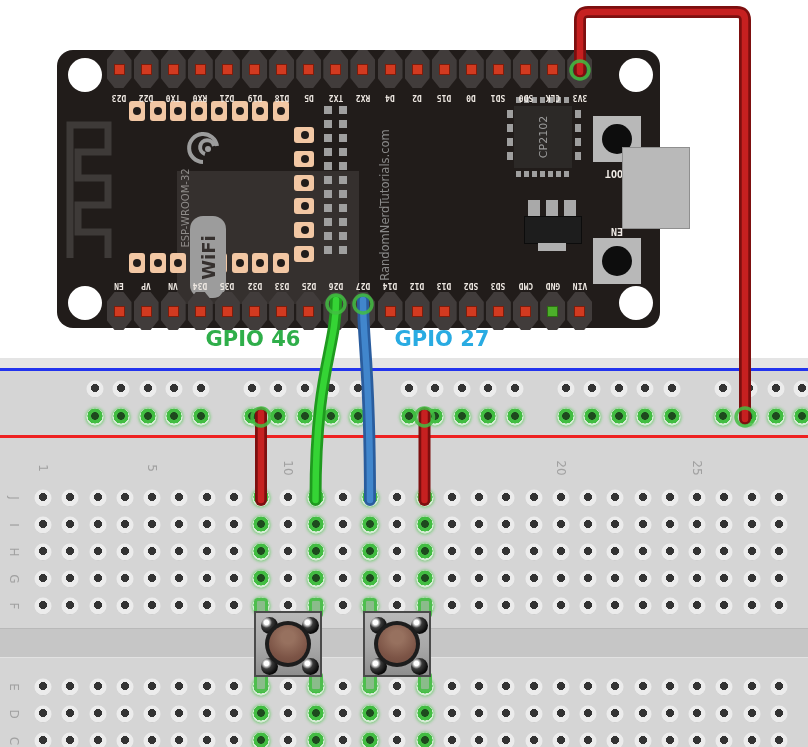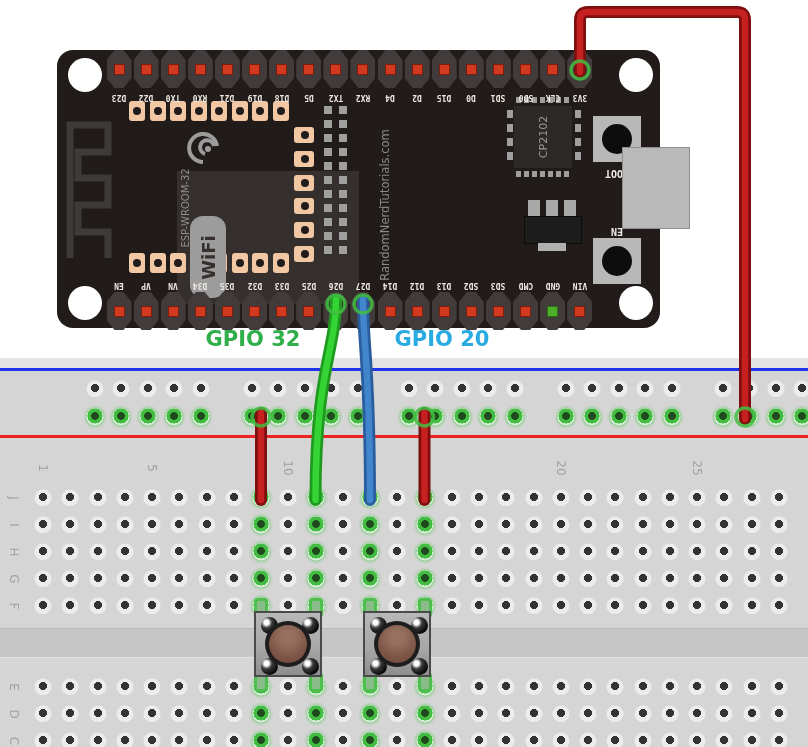--- a/index.html
+++ b/index.html
@@ -250,22 +250,22 @@
       <div class="pinsq" style="left: 520px; top: 306px;"></div>
       <div class="pinlabel" style="left: 525.5px; top: 285px;">CMD</div>
       <div class="pin" style="left: 540.1px; top: 292px;"></div>
       <div class="pinsq gnd" style="left: 547.1px; top: 306px;"></div>
       <div class="pinlabel" style="left: 552.6px; top: 285px;">GND</div>
       <div class="pin" style="left: 567.2px; top: 292px;"></div>
       <div class="pinsq" style="left: 574.2px; top: 306px;"></div>
       <div class="pinlabel" style="left: 579.7px; top: 285px;">VIN</div>
     </div>
 
-  <div class="gpiolabel" style="left:253px;top:339px;color:#2fae4a;">GPIO 32</div>
-  <div class="gpiolabel" style="left:442px;top:339px;color:#29abe2;">GPIO 20</div>
+  <div class="gpiolabel" style="left:253px;top:339px;color:#2fae4a;">GPIO 46</div>
+  <div class="gpiolabel" style="left:442px;top:339px;color:#29abe2;">GPIO 27</div>
 
   <div id="breadboard">
     <div id="bb-topstrip"></div>
     <div class="railline" style="top:10px;background:#2233ee;"></div>
     <div class="railline" style="top:77px;background:#ee2222;"></div>
     <div id="channel"></div>
     <div id="holes">
         <div class="hole" style="left: 95px; top: 31px;"></div>
         <div class="hole glow" style="left: 95px; top: 59px;"></div>
         <div class="hole" style="left: 121.4px; top: 31px;"></div>

